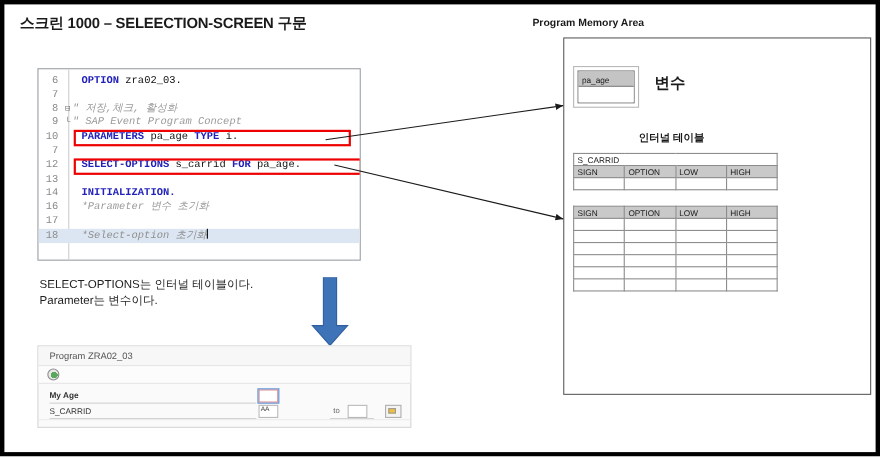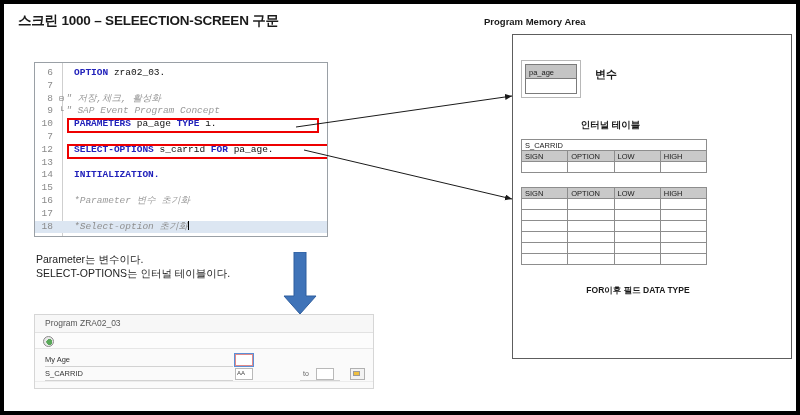--- a/index.html
+++ b/index.html
@@ -220,21 +220,21 @@
     font-size: 7.5px;
     color: #1a1a1a;
     padding-left: 3px;
     line-height: 15px;
     white-space: nowrap;
   }
   #var-body { height: 50%; background: #ffffff; }
   #var-label {
     position: absolute;
     left: 82px; top: 32px;
-    font-size: 11px;
+    font-size: 14px;
     font-weight: bold;
     color: #1a1a1a;
     white-space: nowrap;
   }
 
   #itab-label {
     position: absolute;
     left: 0; top: 84px;
     width: 195px;
     text-align: center;
@@ -325,57 +325,54 @@
     </div>
 
     <div class="code-row">
       <span class="ln">13</span>
     </div>
 
     <div class="code-row">
       <span class="ln">14</span><span class="fold"></span><span class="kw code-txt" style="padding-left:8px;">INITIALIZATION.</span>
     </div>
 
-    <div class="code-row">
-      <span class="ln">15</span>
-    </div>
 
     <div class="code-row">
       <span class="ln">16</span><span class="fold"></span><span class="cmt code-txt" style="padding-left:8px;">*Parameter 변수 초기화</span>
     </div>
 
     <div class="code-row">
       <span class="ln">17</span>
     </div>
 
     <div class="code-row hl-line">
       <span class="ln">18</span><span class="fold"></span><span class="cmt-b code-txt" style="padding-left:8px;">*Select-option 초기화</span><span class="caret"></span>
     </div>
 
     <div class="redbox" style="left:32px; top:55px;  width:252px; height:15px;"></div>
     <div class="redbox" style="left:32px; top:81px;  width:262px; height:15px;"></div>
   </div>
 
   <div id="notes">
+    <div>SELECT-OPTIONS는 인터널 테이블이다.</div>
     <div>Parameter는 변수이다.</div>
-    <div>SELECT-OPTIONS는 인터널 테이블이다.</div>
   </div>
 
   <svg id="blue-arrow" width="36" height="64" viewBox="0 0 36 64">
     <polygon points="12,0 24,0 24,44 34,44 18,62 2,44 12,44" fill="#3f73b8" stroke="#2f5e9e" stroke-width="1"></polygon>
   </svg>
 
   <div id="sap-screen">
     <div id="sap-titlebar">Program ZRA02_03</div>
     <div id="sap-toolbar">
       <span id="exec-icon"></span>
     </div>
 
     <div style="position:relative; height:42px;">
-      <div class="sap-label" style="top:6px;">My Age</div>
+      <div class="sap-label" style="top:6px;font-weight:bold;">My Age</div>
       <div class="sap-underline" style="top:17px;"></div>
       <div class="sap-field focus" style="left:200px; top:5px; width:18px; height:12px;"></div>
 
       <div class="sap-label" style="top:20px;">S_CARRID</div>
       <div class="sap-underline" style="top:31px;"></div>
       <div class="sap-field" style="left:200px; top:19px; width:18px; height:12px;"></div>
       <div class="sap-matchcode" style="left:202px; top:21px;">AA</div>
 
       <div class="sap-to" style="left:268px; top:21px;">to</div>
       <div class="sap-underline" style="left:265px; top:31px; width:40px;"></div>
@@ -465,21 +462,20 @@
           </tr>
       <tr>
             <td></td>
             <td></td>
             <td></td>
             <td></td>
           </tr>
     </tbody>
       </table>
 
-    <div id="for-note">FOR이후 필드 DATA TYPE</div>
   </div>
 
   <svg id="connectors">
     <defs>
       <marker id="ah" markerWidth="8" markerHeight="8" refX="7" refY="3" orient="auto">
         <path d="M0,0 L7,3 L0,6 z" fill="#1a1a1a"></path>
       </marker>
     </defs>
     <line x1="292" y1="123" x2="508" y2="92" stroke="#1a1a1a" stroke-width="1" marker-end="url(#ah)"></line>
     <line x1="300" y1="146" x2="508" y2="195" stroke="#1a1a1a" stroke-width="1" marker-end="url(#ah)"></line>

